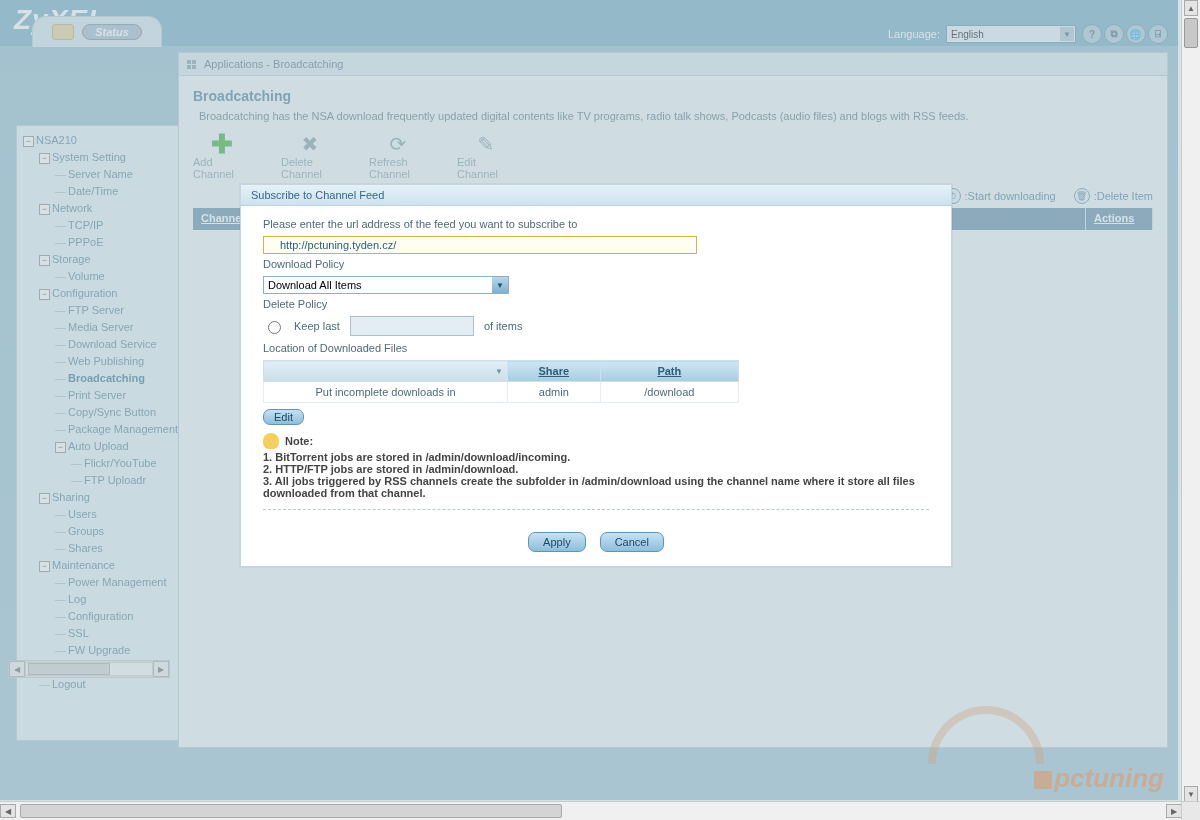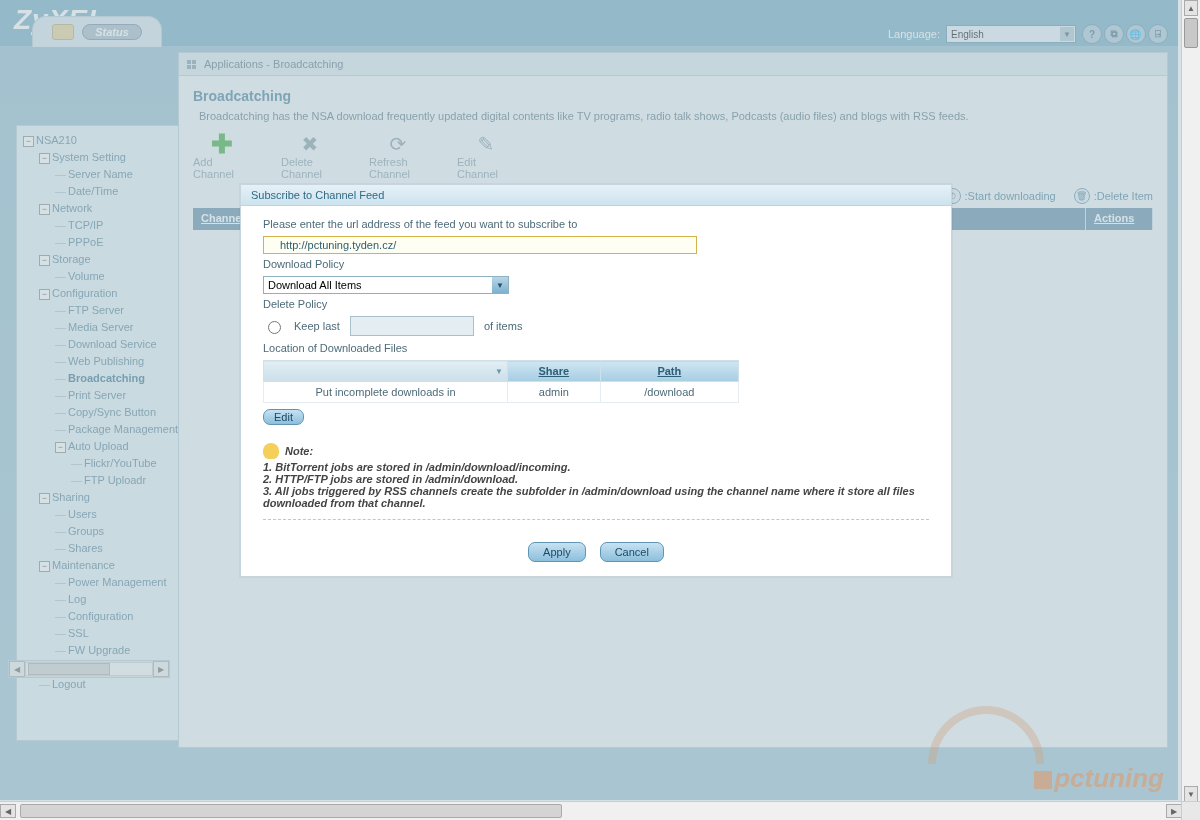--- a/index.html
+++ b/index.html
@@ -62,21 +62,21 @@
   .radio-row input[type=radio]{width:13px;height:13px;}
   .keepnum{width:118px;height:16px;border:1px solid #aac0ca;background:#e4edf1;}
   table.locs{width:476px;border-collapse:collapse;margin-top:4px;}
   table.locs th{background:linear-gradient(#cfe6f2,#a6cde3);color:#2e5d75;text-decoration:underline;font-weight:bold;padding:4px;border:1px solid #cfe0e8;}
   table.locs th.first{background:linear-gradient(#e2eef4,#cadfea);width:235px;position:relative;}
   .th-caret{position:absolute;right:4px;top:6px;font-size:8px;color:#6c97ab;}
   table.locs td{padding:4px;text-align:center;color:#4d6b78;border:1px solid #e3edf2;}
   table.locs tr.alt td{background:#eef6fa;}
   .btn{display:inline-block;background:linear-gradient(#c7e2f2,#8cbfdc);border:1px solid #5f95b3;color:#1d4a63;padding:3px 14px;border-radius:7px;font-size:11px;cursor:pointer;}
   .btn.small{padding:1px 10px;margin-top:6px;}
-  .note-block{margin-top:18px;border-bottom:1px dashed #b8c9d1;padding-bottom:10px;font-style:italic;}
+  .note-block{margin-top:8px;border-bottom:1px dashed #b8c9d1;padding-bottom:10px;}
   .note-title{display:flex;align-items:center;gap:6px;font-weight:bold;color:#444;}
   .note-lines{font-weight:bold;color:#444;margin-top:2px;}
   .finger{width:16px;height:16px;background:#f4cf5a;border-radius:50% 50% 40% 40%;display:inline-block;}
   .modal-buttons{text-align:center;padding:10px 0 14px;display:flex;justify-content:center;gap:14px;}
   
   .outer-vscroll{position:absolute;right:0;top:0;width:18px;height:802px;background:#f0f0f0;border-left:1px solid #ccc;}
   .outer-vscroll .thumb{position:absolute;left:2px;top:2px;width:12px;height:28px;background:#c8c8c8;border:1px solid #999;border-radius:2px;}
   .outer-vscroll .arrow{position:absolute;left:2px;width:12px;height:14px;background:#e4e4e4;border:1px solid #aaa;font-size:8px;display:flex;align-items:center;justify-content:center;color:#666;}
   .outer-hscroll{position:absolute;left:0;bottom:0;right:18px;height:18px;background:#f0f0f0;border-top:1px solid #ccc;}
   .outer-hscroll .thumb{position:absolute;top:2px;left:20px;height:12px;width:540px;background:#d4d4d4;border:1px solid #aaa;border-radius:2px;}

